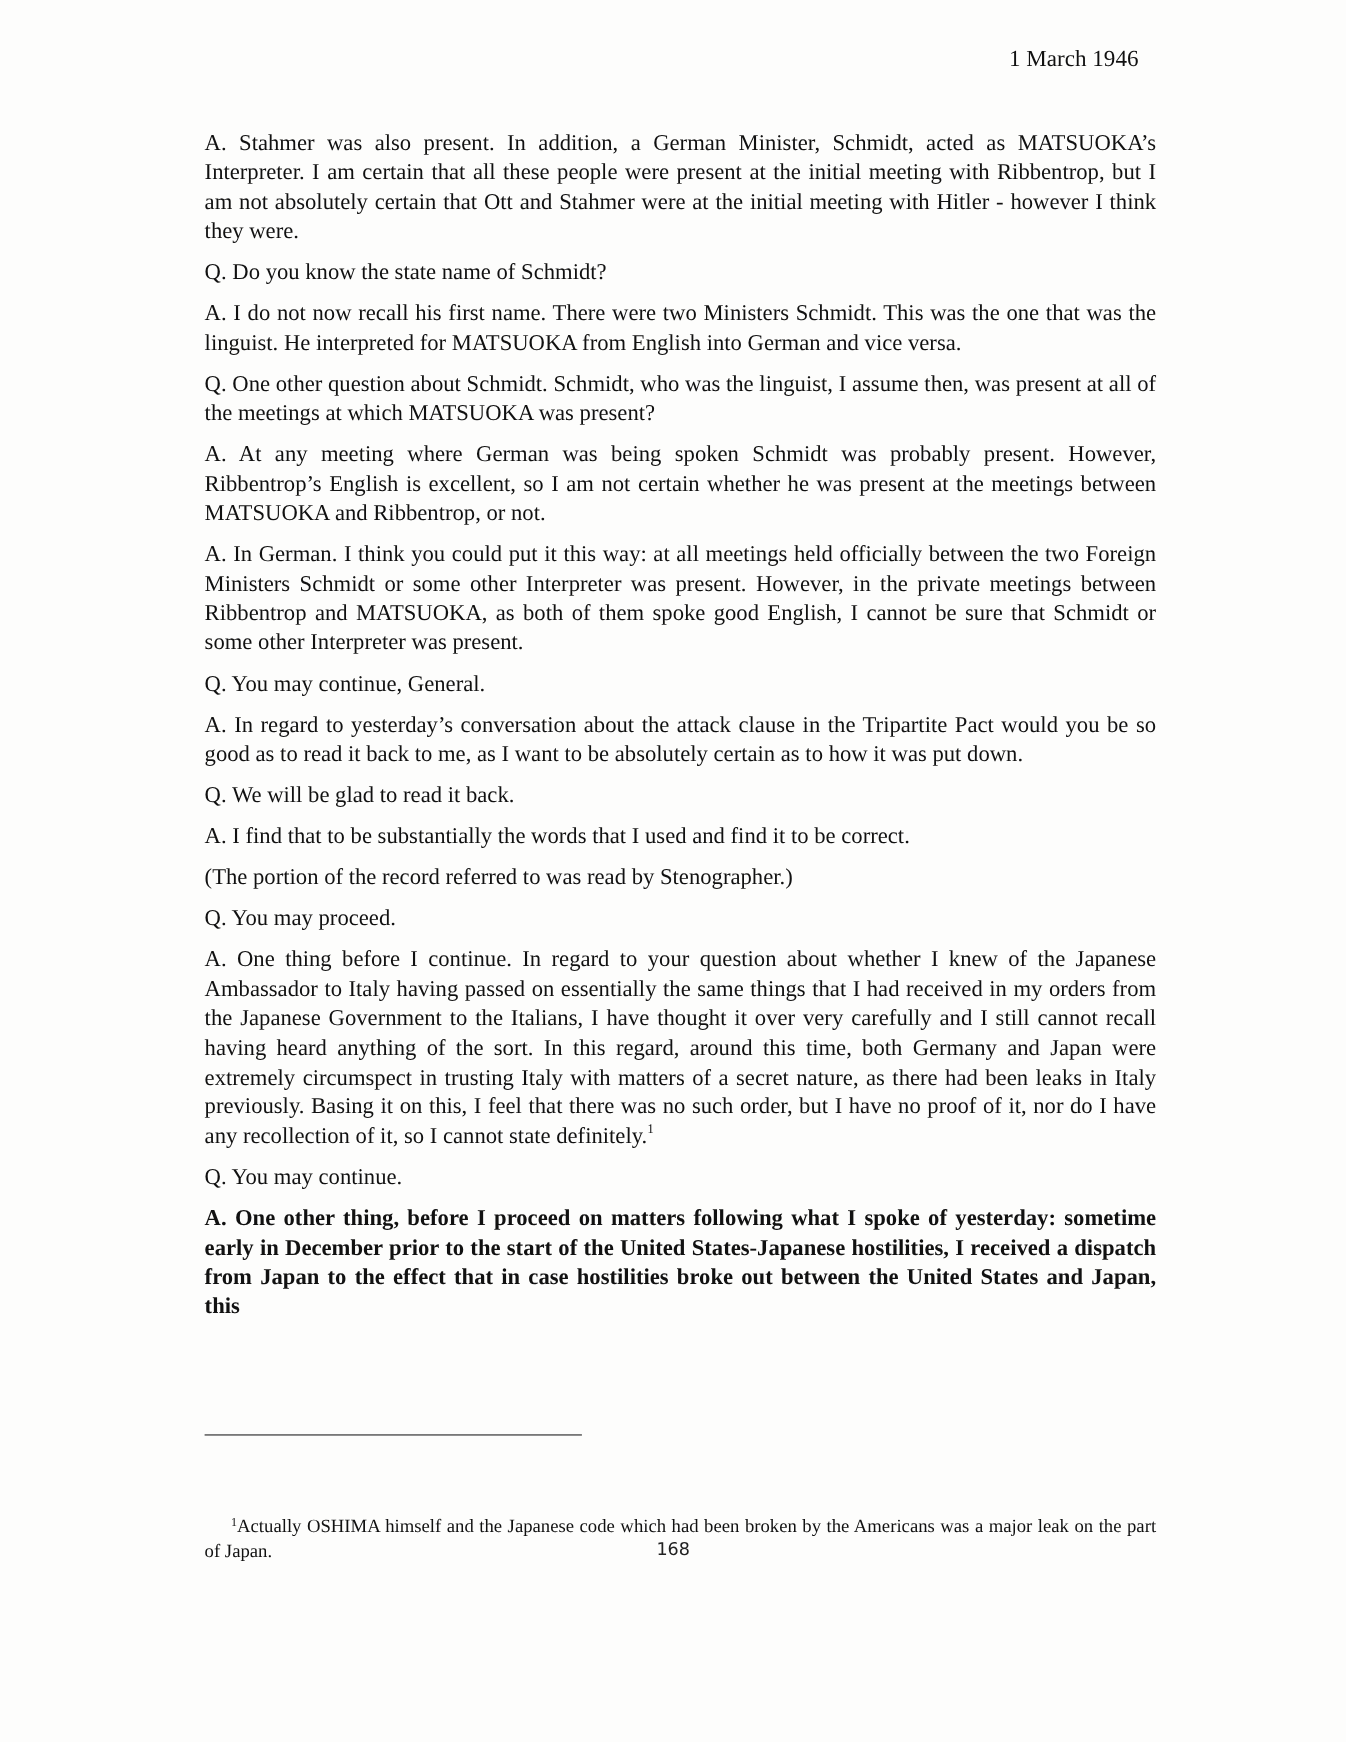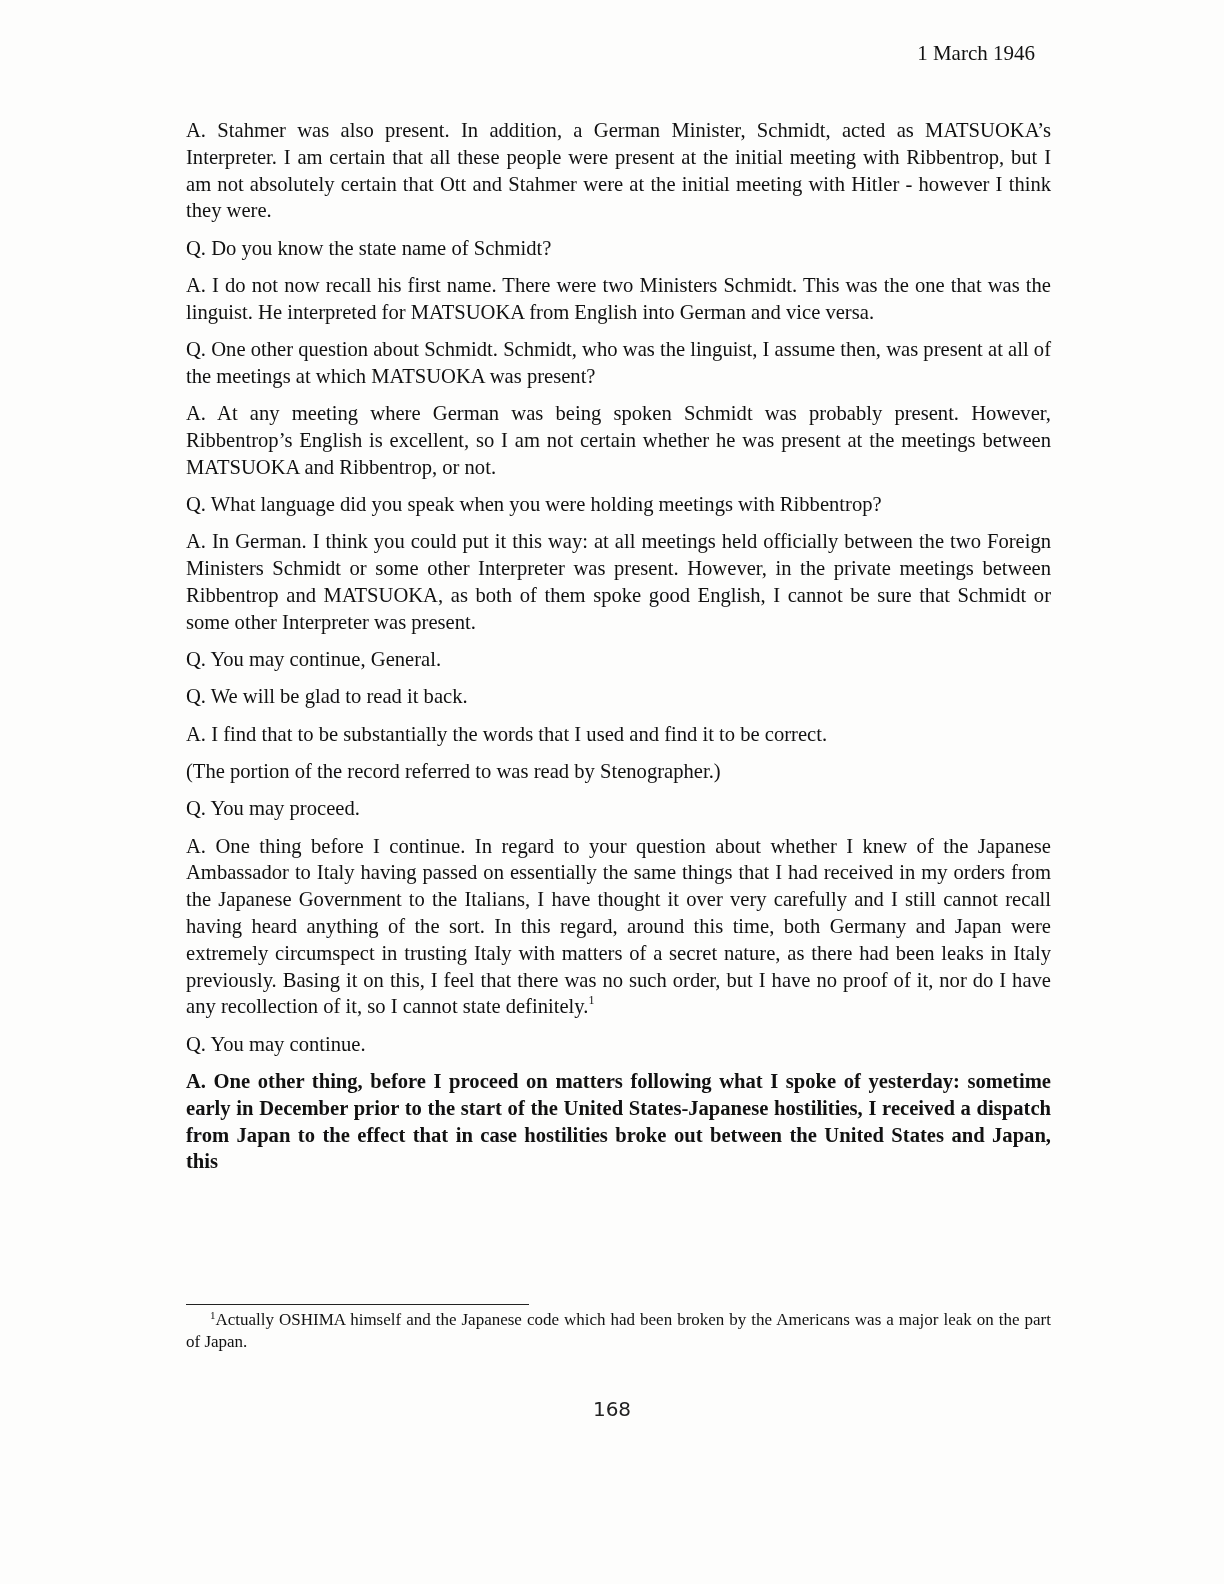--- a/index.html
+++ b/index.html
@@ -45,59 +45,59 @@
       position: absolute;
       left: 186px;
       top: 1304px;
       width: 343px;
       height: 0;
       border-top: 1.3px solid #222;
     }
     .footnote {
       position: absolute;
       left: 186px;
-      top: 1309px;
+      top: 1377px;
       width: 865px;
       font-size: 17px;
       line-height: 22px;
       text-align: justify;
       text-indent: 24px;
       font-family: Liberation Serif, serif;
     }
     .footnote sup {
       font-size: 11px;
       vertical-align: 6px;
       line-height: 0;
     }
     .page-number {
       position: absolute;
       top: 1398px;
       left: 0;
       width: 1224px;
       text-align: center;
       font-family: "DejaVu Sans", sans-serif;
-      font-size: 20px;
+      font-size: 16px;
       line-height: 22px;
       color: #222;
     }
   </style>
 </head>
 <body>
 
 <div class="page-date">1 March 1946</div>
 
 <div class="body-text">
   <p>A. Stahmer was also present.  In addition, a German Minister, Schmidt, acted as MATSUOKA’s Interpreter. I am certain that all these people were present at the initial meeting with Ribbentrop, but I am not absolutely certain that Ott and Stahmer were at the initial meeting with Hitler - however I think they were.</p>
   <p>Q. Do you know the state name of Schmidt?</p>
   <p>A. I do not now recall his first name.  There were two Ministers Schmidt.  This was the one that was the linguist.  He interpreted for MATSUOKA from English into German and vice versa.</p>
   <p>Q. One other question about Schmidt.  Schmidt, who was the linguist, I assume then, was present at all of the meetings at which MATSUOKA was present?</p>
   <p>A. At any meeting where German was being spoken Schmidt was probably present.  However, Ribbentrop’s English is excellent, so I am not certain whether he was present at the meetings between MATSUOKA and Ribbentrop, or not.</p>
-  <p>Q. What language did you speak when you were holding meetings with Ribbentrop?</p>
   <p>A. In German.  I think you could put it this way:  at all meetings held officially between the two Foreign Ministers Schmidt or some other Interpreter was present.  However, in the private meetings between Ribbentrop and MATSUOKA, as both of them spoke good English, I cannot be sure that Schmidt or some other Interpreter was present.</p>
   <p>Q. You may continue, General.</p>
+  <p>A. In regard to yesterday’s conversation about the attack clause in the Tripartite Pact would you be so good as to read it back to me, as I want to be absolutely certain as to how it was put down.</p>
   <p>Q. We will be glad to read it back.</p>
   <p>A. I find that to be substantially the words that I used and find it to be correct.</p>
   <p>(The portion of the record referred to was read by Stenographer.)</p>
   <p>Q. You may proceed.</p>
   <p><span>A. One thing before I continue.  In regard to your question about whether I knew of the Japanese Ambassador to Italy having passed on essentially the same things that I had received in my orders from the Japanese Government to the Italians, I have thought it over very carefully and I still cannot recall having heard anything of the sort.  In this regard, around this time, both Germany and Japan were extremely circumspect in trusting Italy with matters of a secret nature, as there had been leaks in Italy previously.  Basing it on this, I feel that there was no such order, but I have no proof of it, nor do I have any recollection of it, so I cannot state definitely.</span><sup class="fn-ref">1</sup></p>
   <p>Q. You may continue.</p>
   <p class="last-line-continues">A. One other thing, before I proceed on matters following what I spoke of yesterday:  sometime early in December prior to the start of the United States-Japanese hostilities, I received a dispatch from Japan to the effect that in case hostilities broke out between the United States and Japan, this</p>
 </div>
 
 <div class="footnote-rule"></div>

